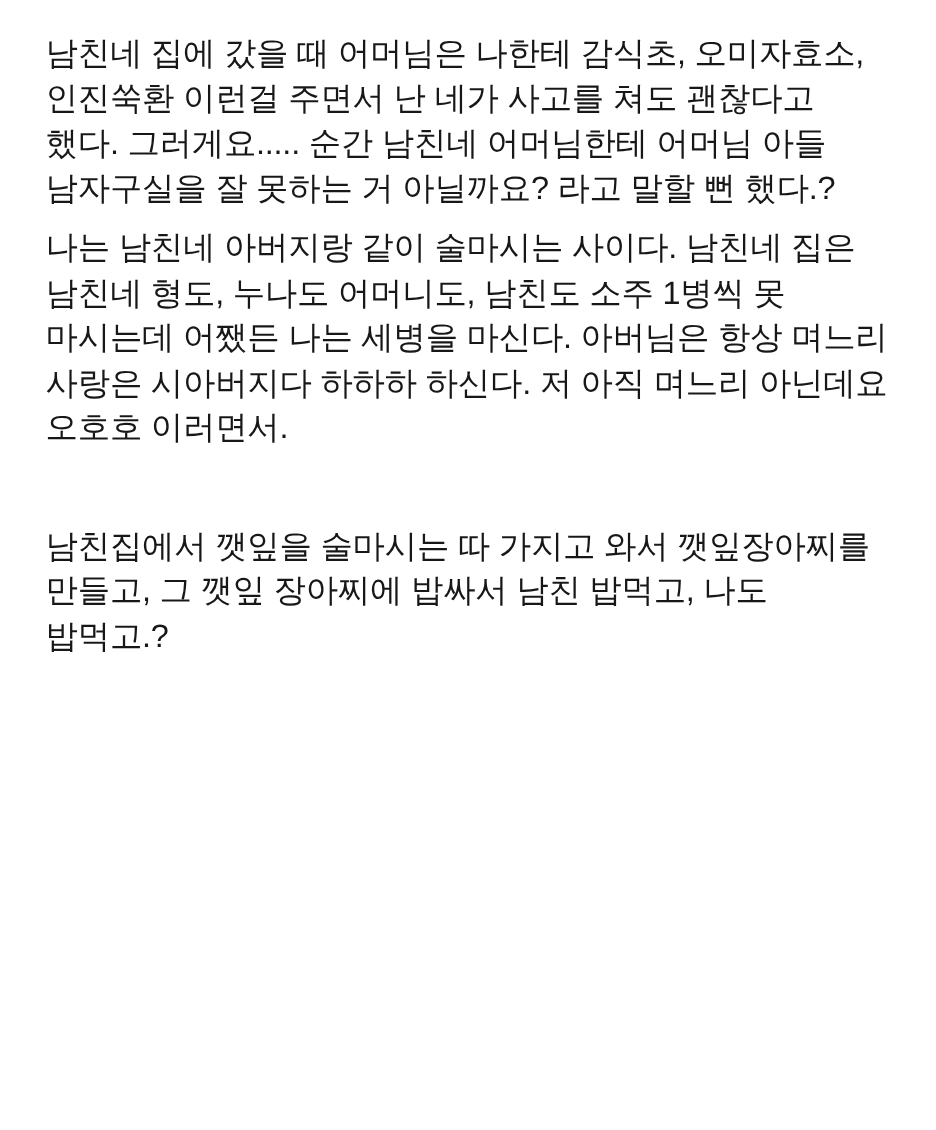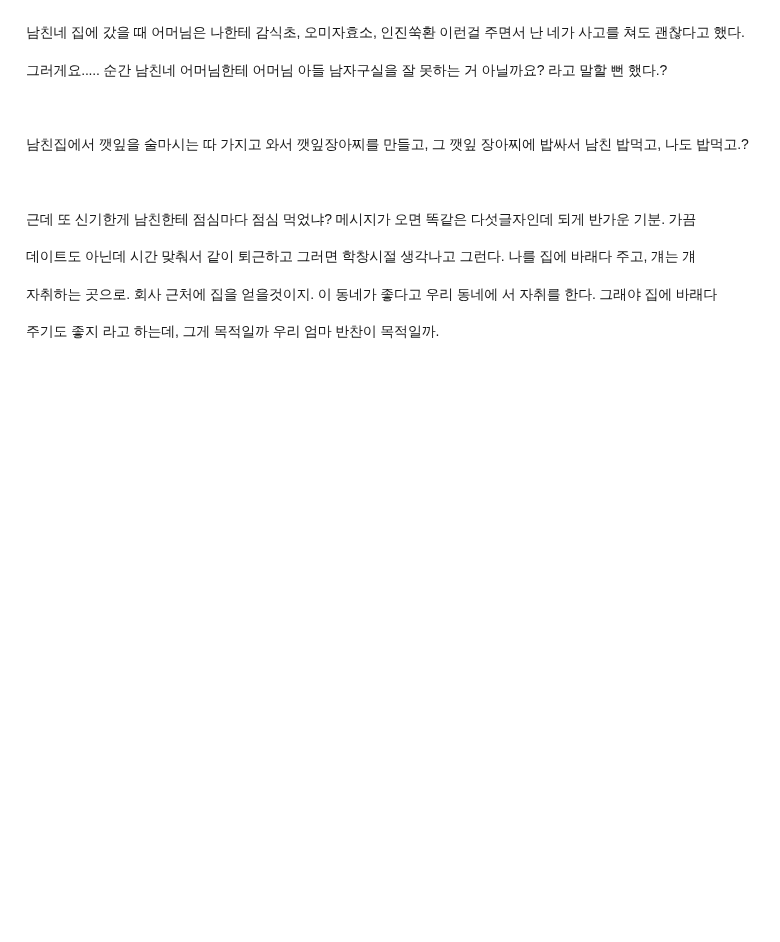--- a/index.html
+++ b/index.html
@@ -15,35 +15,35 @@
     overflow: hidden;
   }
   .page {
     width: 780px;
     height: 942px;
     box-sizing: border-box;
     padding: 14px 26px 0 26px;
     background: #ffffff;
   }
   .para {
-    font-size: 14px;
+    font-size: 27px;
     line-height: 37.5px;
     letter-spacing: -0.2px;
     word-break: keep-all;
     white-space: pre-wrap;
-    margin: 0;
+    margin: 12px;
     color: #171717;
     text-align: left;
   }
   .gap {
     height: 37px;
   }
 </style>
 </head>
 <body>
 
 <div class="page">
   <p class="para">남친네 집에 갔을 때 어머님은 나한테 감식초, 오미자효소, 인진쑥환 이런걸 주면서 난 네가 사고를 쳐도 괜찮다고 했다. 그러게요..... 순간 남친네 어머님한테 어머님 아들 남자구실을 잘 못하는 거 아닐까요? 라고 말할 뻔 했다.?</p>
+  <p class="para">나는 남친네 아버지랑 같이 술마시는 사이다. 남친네 집은 남친네 형도, 누나도 어머니도, 남친도 소주 1병씩 못 마시는데 어쨌든 나는 세병을 마신다. 아버님은 항상 며느리 사랑은 시아버지다 하하하 하신다. 저 아직 며느리 아닌데요 오호호 이러면서.</p>
   <div class="gap"></div>
   <p class="para">남친집에서 깻잎을 술마시는 따 가지고 와서 깻잎장아찌를 만들고, 그 깻잎 장아찌에 밥싸서 남친 밥먹고, 나도 밥먹고.?</p>
   <div class="gap"></div>
-  <p class="para">근데 또 신기한게 남친한테 점심마다 점심 먹었냐? 메시지가 오면 똑같은 다섯글자인데 되게 반가운 기분. 가끔 데이트도 아닌데 시간 맞춰서 같이 퇴근하고 그러면 학창시절 생각나고 그런다. 나를 집에 바래다 주고, 걔는 걔 자취하는 곳으로. 회사 근처에 집을 얻을것이지. 이 동네가 좋다고 우리 동네에 서 자취를 한다. 그래야 집에 바래다 주기도 좋지 라고 하는데, 그게 목적일까 우리 엄마 반찬이 목적일까.</p>
 </div>
 
 </body></html>

